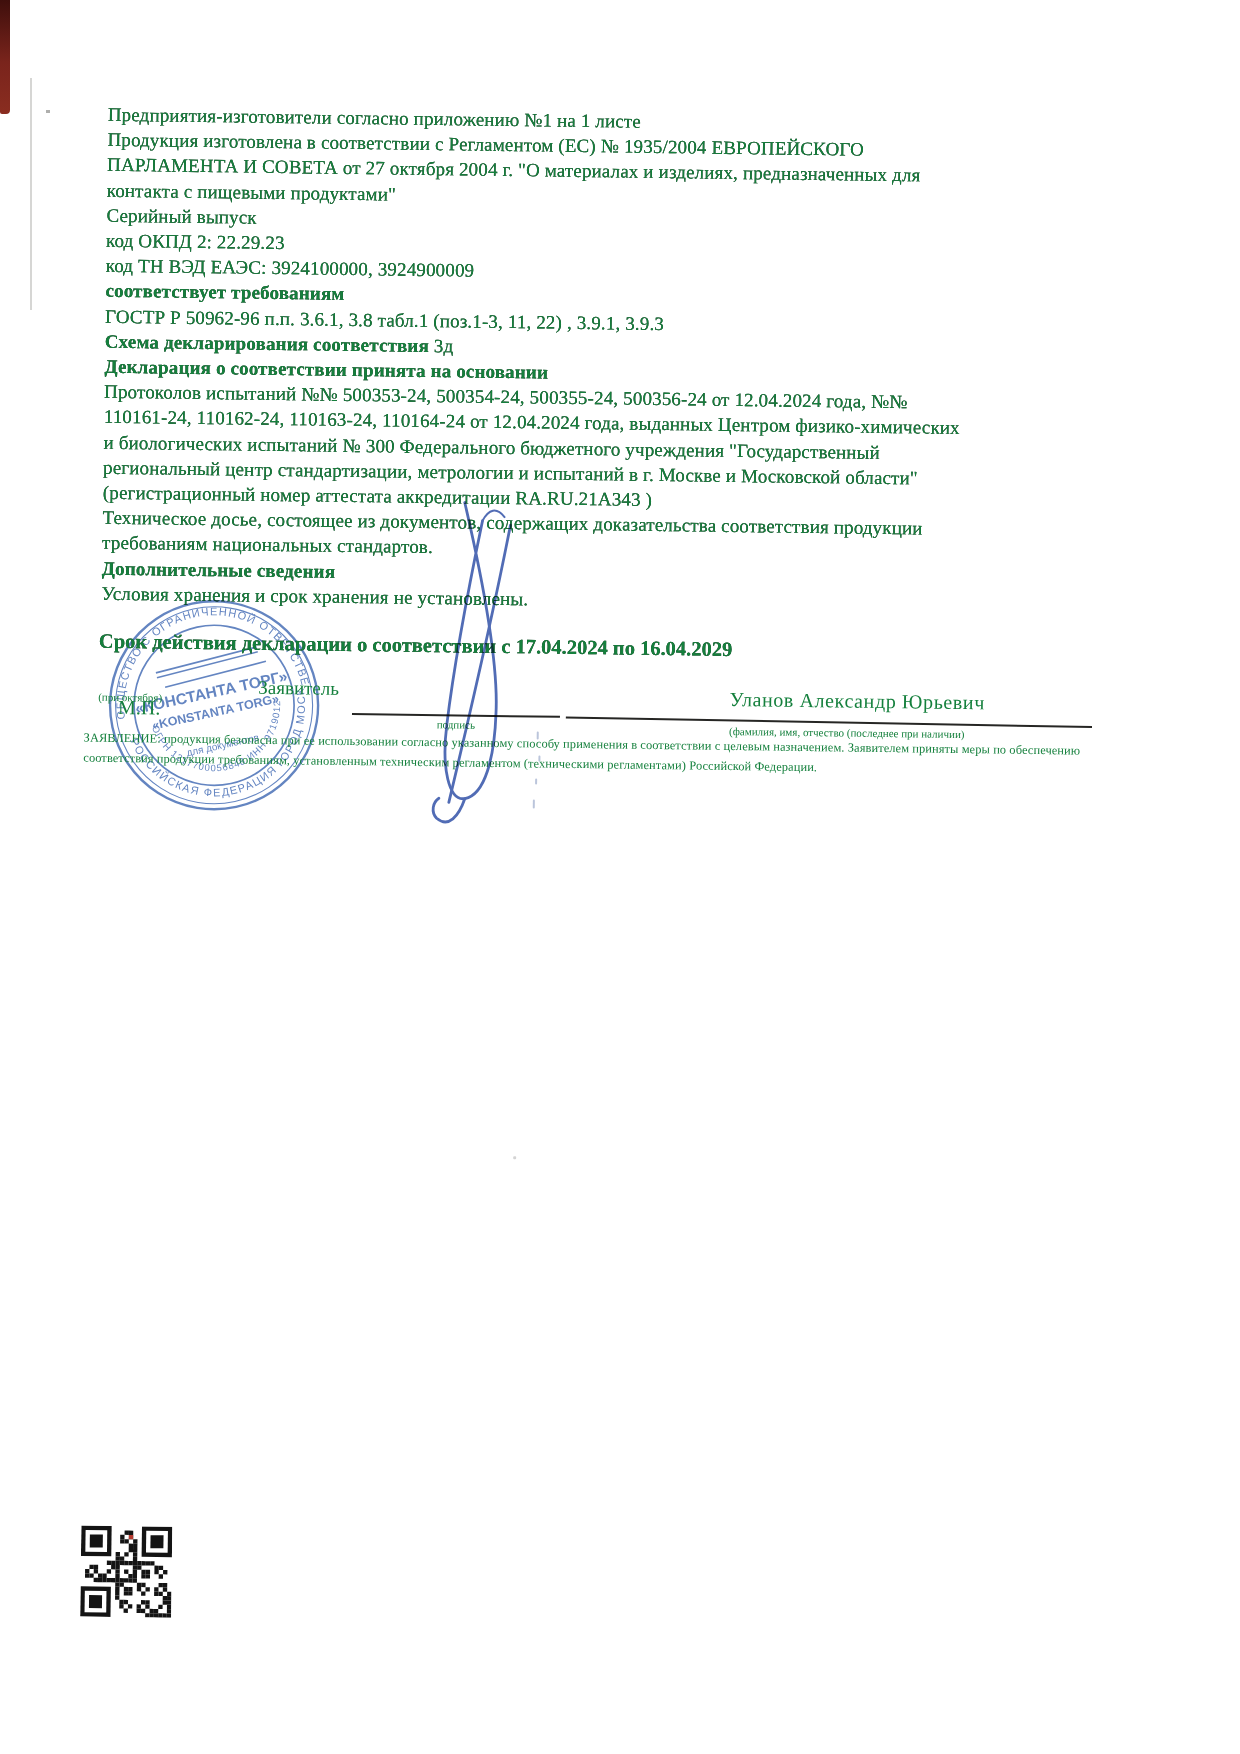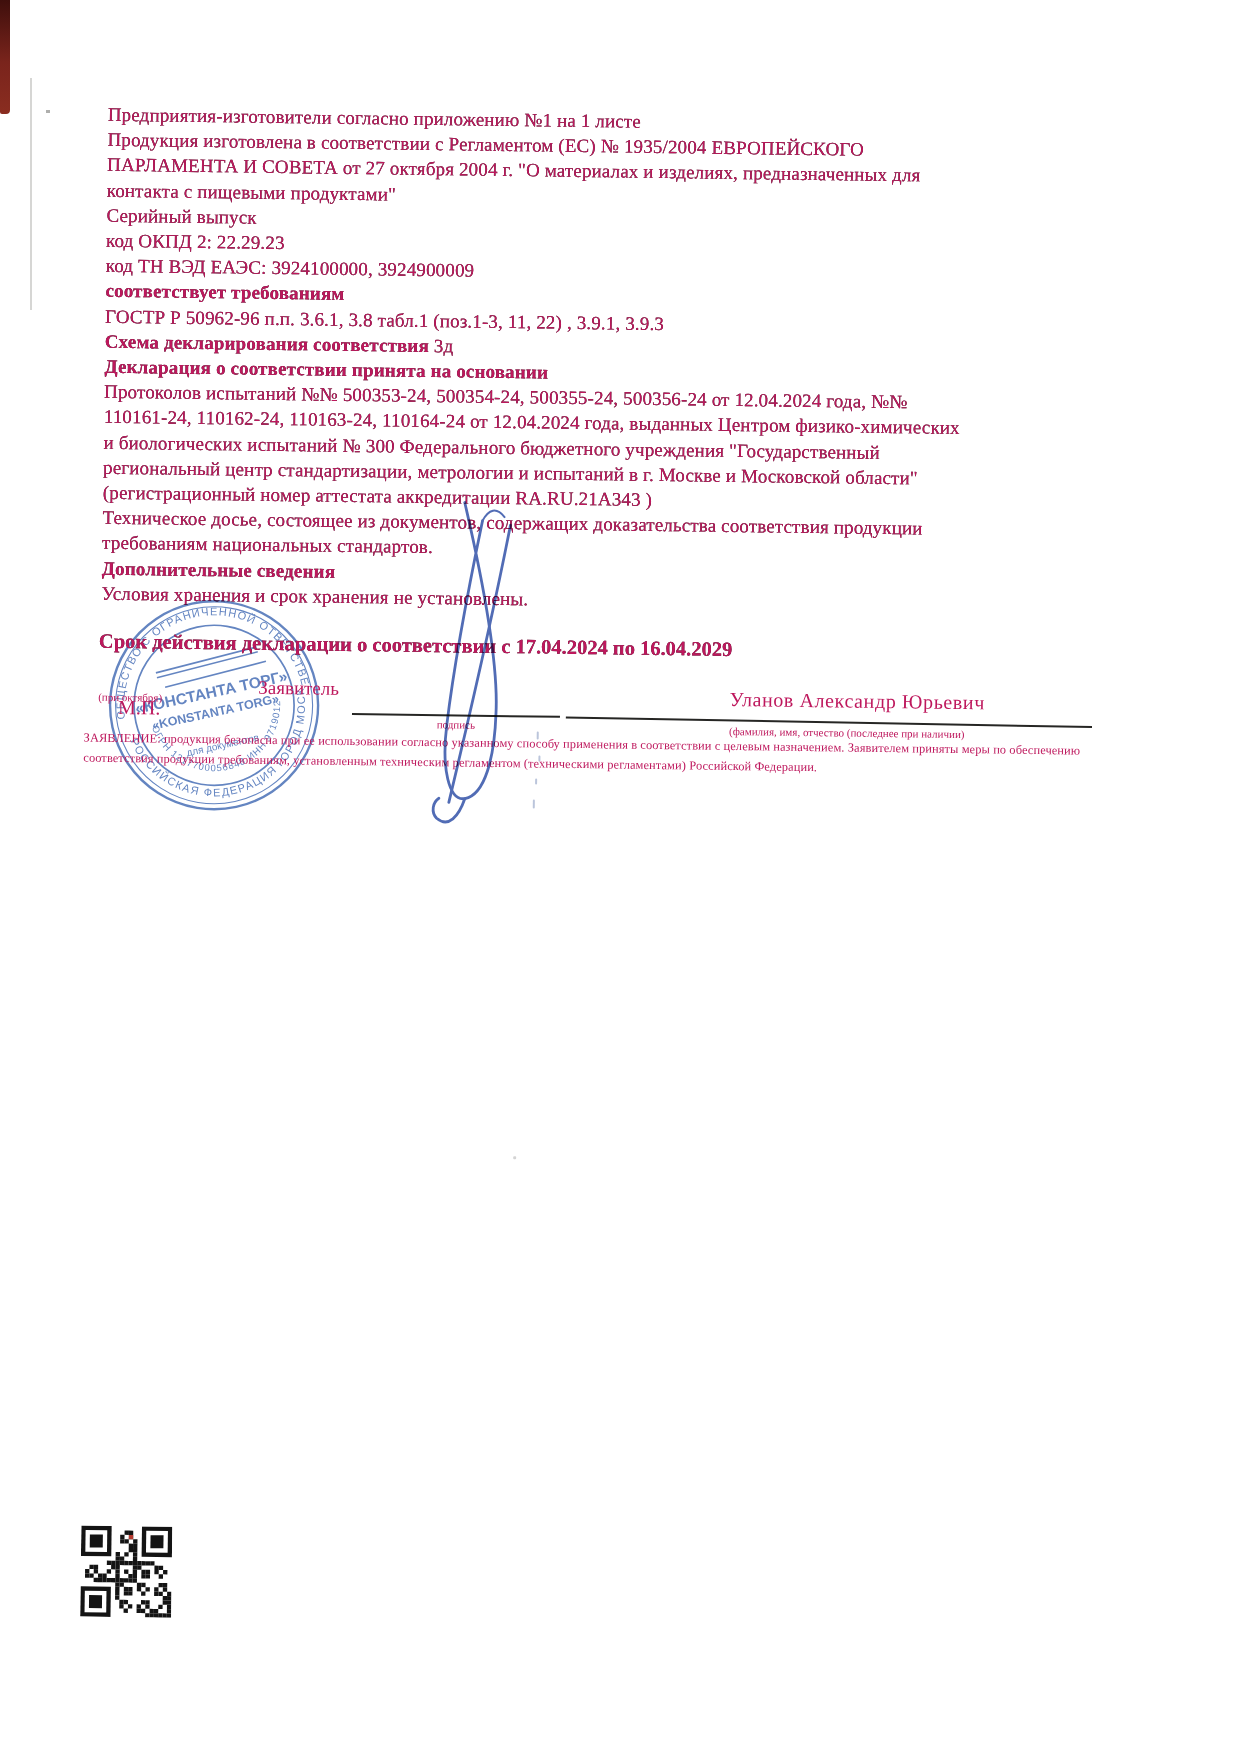--- a/index.html
+++ b/index.html
@@ -1,18 +1,18 @@
 <!DOCTYPE html>
 <html><head>
 <meta charset="utf-8">
 <title>Declaration scan</title>
 <style>
   html,body{margin:0;padding:0;background:#ffffff;}
   .page{position:relative;width:1092px;height:1754px;background:#ffffff;overflow:hidden;
-        font-family:"Liberation Serif","DejaVu Serif",serif;color:#be185d;}
+        font-family:"Liberation Serif","DejaVu Serif",serif;color:#15803d;}
   .sheet{position:absolute;left:0;top:0;width:1240px;height:1754px;
          transform:rotate(0.75deg);transform-origin:120px 100px;}
   
   .textblock{position:absolute;left:108px;top:102px;font-size:19px;line-height:25.2px;
              letter-spacing:.15px;text-shadow:0 0 .4px #1c1c1a;}
   .ln{white-space:nowrap;}
   .b{font-weight:700;}
   .validity{position:absolute;left:106px;top:630px;font-size:20.5px;font-weight:700;
             white-space:nowrap;text-shadow:0 0 .4px #1c1c1a;z-index:3;}
   

